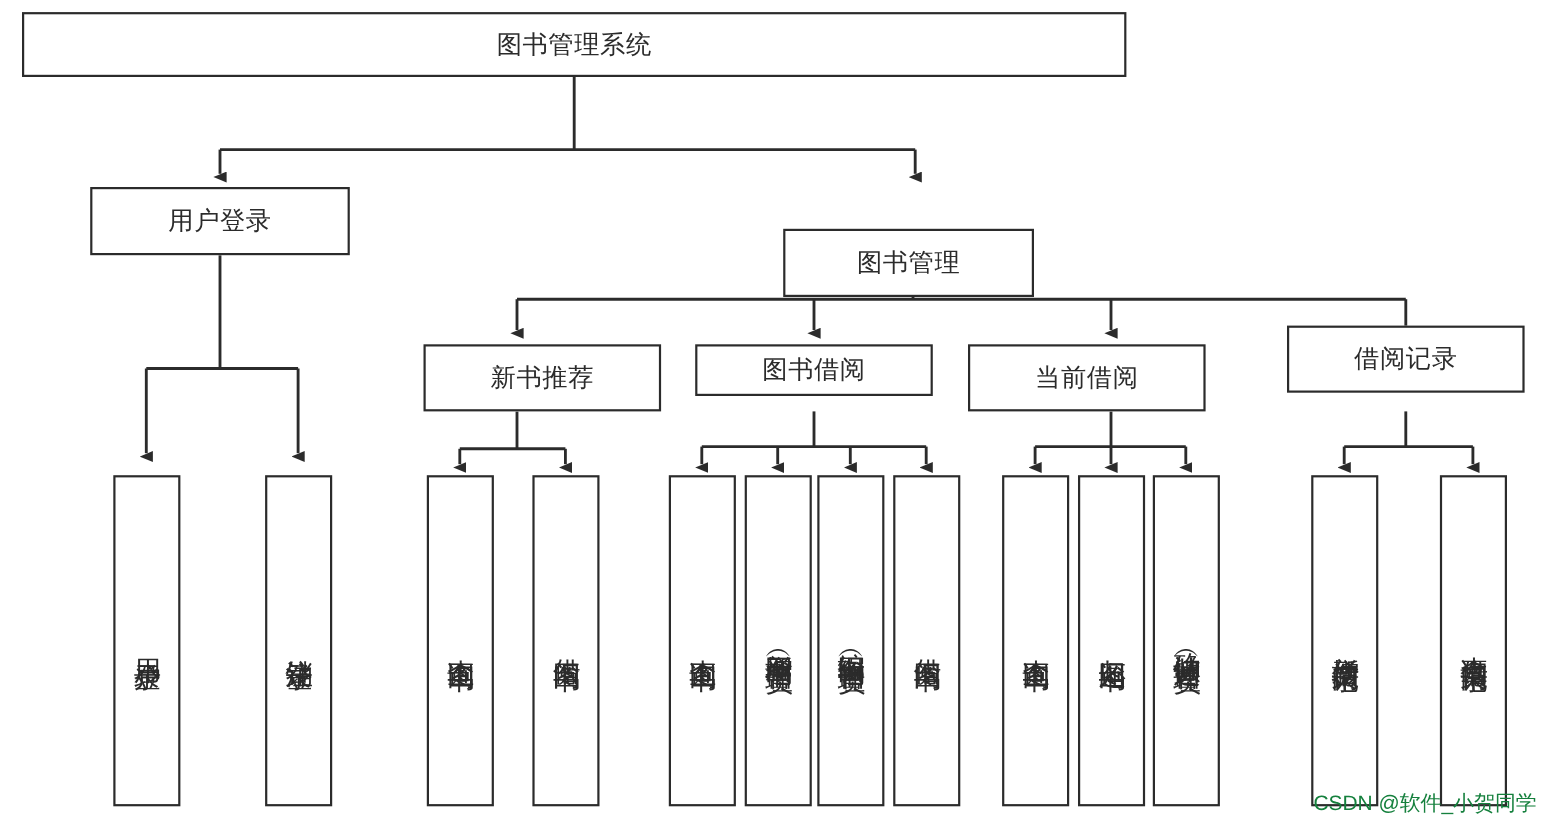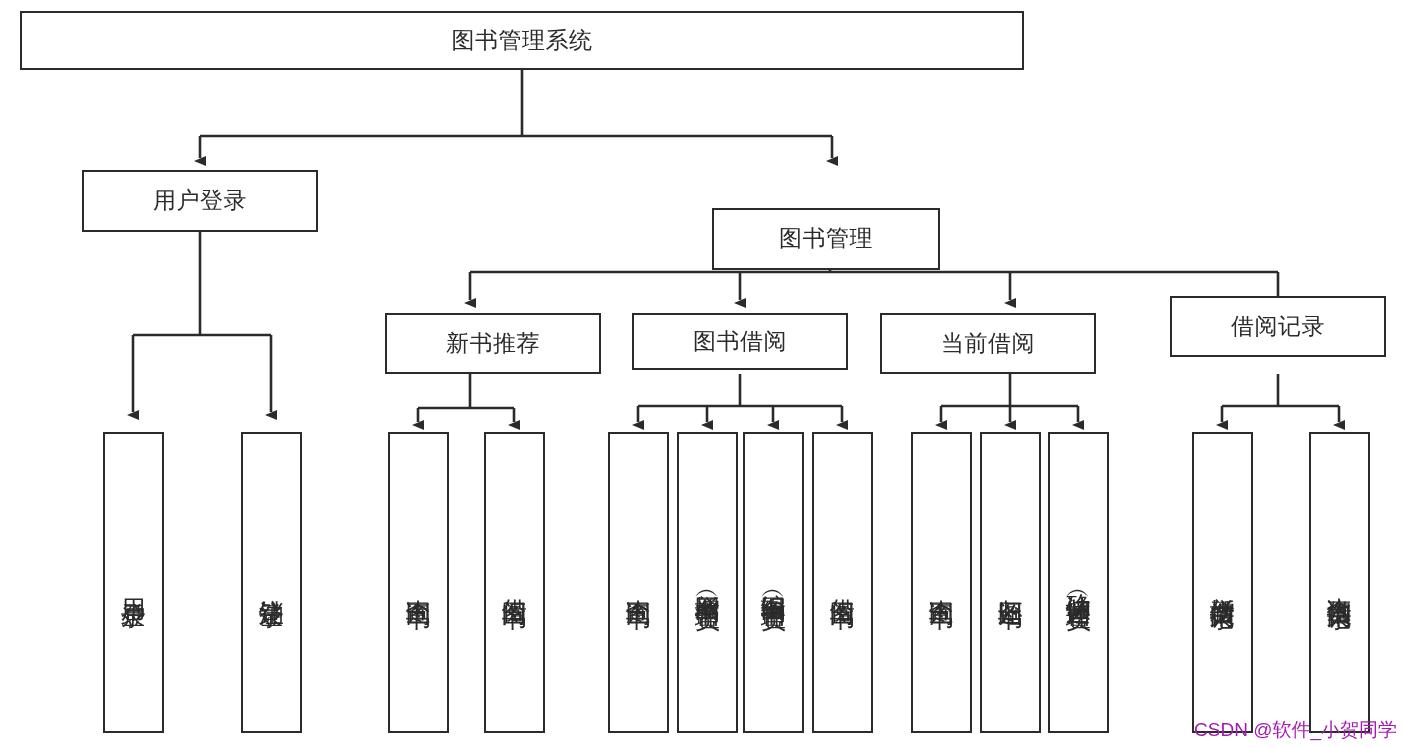--- a/index.html
+++ b/index.html
@@ -59,21 +59,21 @@
     font-size: 25px;
     line-height: 1.05;
     letter-spacing: 2px;
     white-space: nowrap;
   }
   .watermark {
     position: absolute;
     right: 8px;
     bottom: 4px;
     font-size: 19px;
-    color: #a21caf;
+    color: #15803d;
     z-index: 5;
     white-space: nowrap;
     font-family: "Liberation Sans", "DejaVu Sans", sans-serif;
   }
 </style>
 </head>
 <body>
 
 <div id="diagram">
 
@@ -136,21 +136,21 @@
   </div>
 
   <div class="node horizontal" style="left:712px; top:170px; width:228px; height:62px;margin-top:38px;">
     <span class="label">图书管理</span>
   </div>
 
   <div class="node horizontal" style="left:362px; top:313px; width:216px; height:61px;margin-left:23px;">
     <span class="label">新书推荐</span>
   </div>
 
-  <div class="node horizontal" style="left:632px; top:313px; width:216px; height:57px;">
+  <div class="node horizontal" style="left:632px; top:313px; width:216px; height:47px;">
     <span class="label">图书借阅</span>
   </div>
 
   <div class="node horizontal" style="left:880px; top:313px; width:216px; height:61px;">
     <span class="label">当前借阅</span>
   </div>
 
   <div class="node horizontal" style="left:1170px; top:296px; width:216px; height:61px;">
     <span class="label">借阅记录</span>
   </div>

